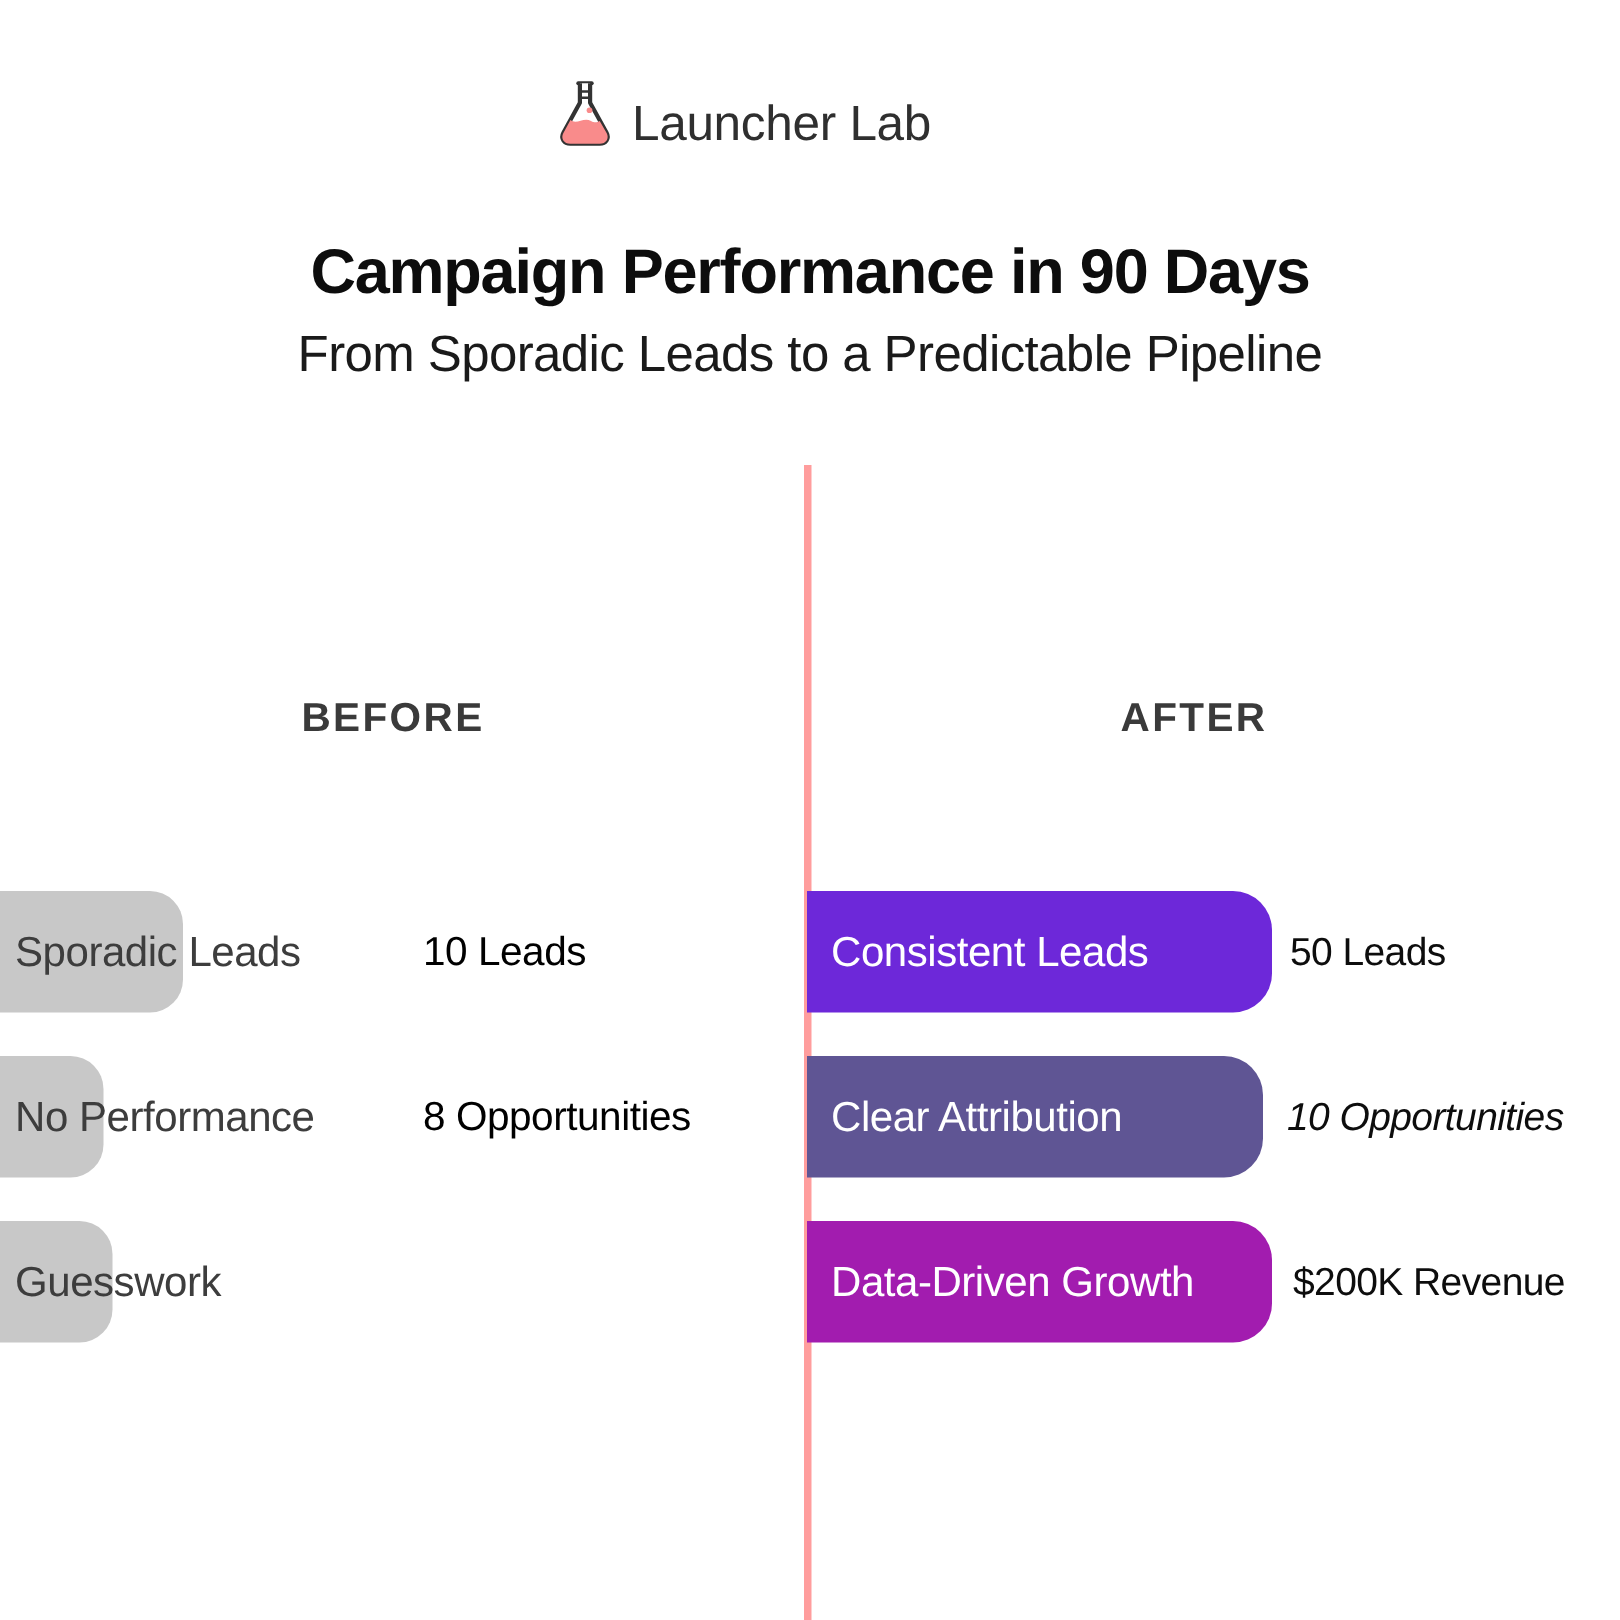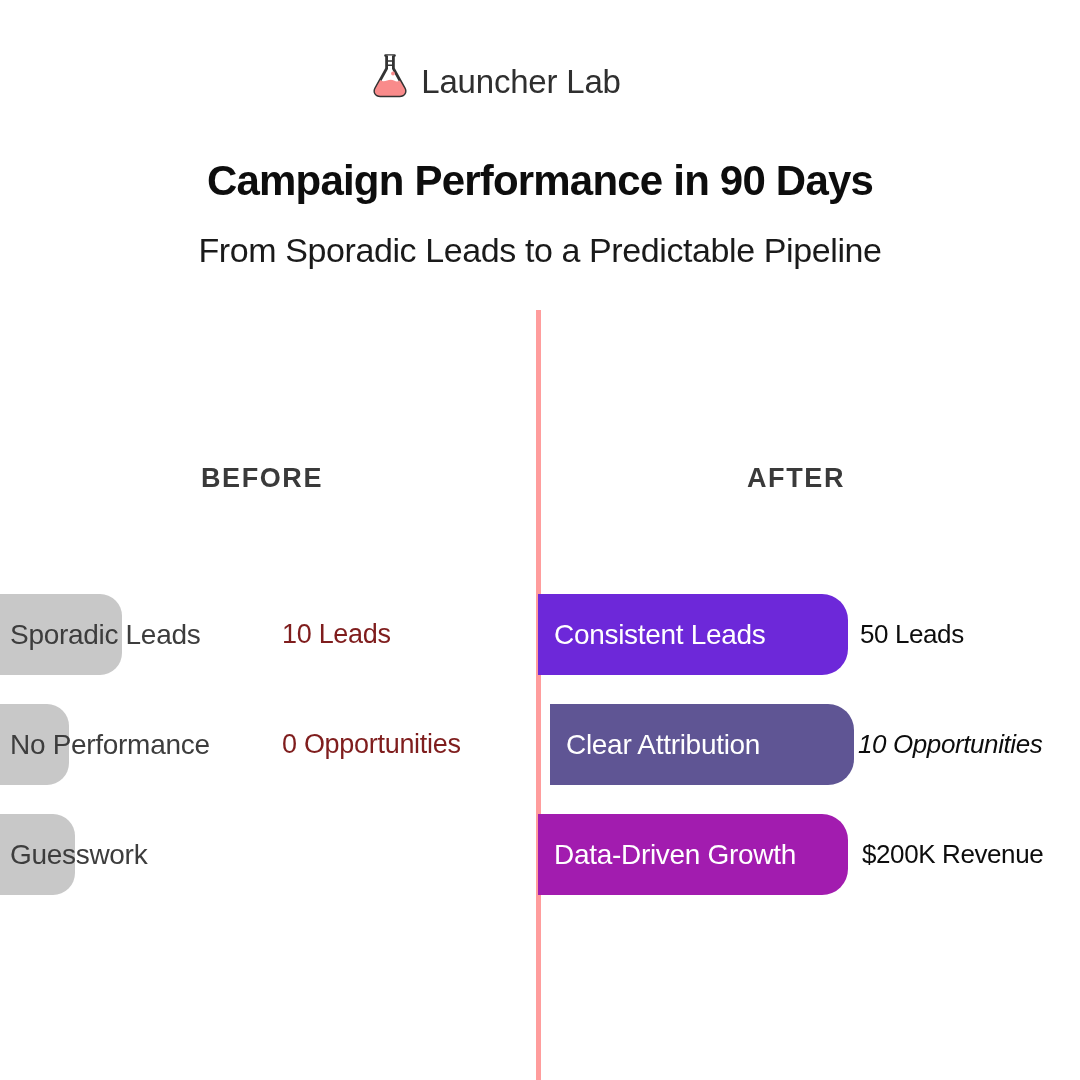--- a/index.html
+++ b/index.html
@@ -51,21 +51,21 @@
     text-align: center;
   }
   .headline-title {
     font-size: 42px;
     font-weight: 700;
     letter-spacing: -0.8px;
     color: #0d0d0d;
     line-height: 1.18;
   }
   .headline-subtitle {
-    margin-top: 24px;
+    margin-top: 10px;
     font-size: 34px;
     font-weight: 400;
     letter-spacing: -0.4px;
     color: #1a1a1a;
     line-height: 1.2;
   }
 
   
   .divider {
     position: absolute;
@@ -126,21 +126,21 @@
   .before-value {
     position: absolute;
     left: 282px;
     top: 0;
     height: 81px;
     display: flex;
     align-items: center;
     font-size: 27px;
     font-weight: 400;
     letter-spacing: -0.3px;
-    color: #7f1d1d;
+    color: #000000;
     white-space: nowrap;
   }
 
   
   .after-bar {
     position: absolute;
     left: 538px;
     top: 0;
     height: 81px;
     background: #5f5594;
@@ -204,22 +204,22 @@
     <div class="before-value">10 Leads</div>
     <div class="after-bar" style="width: 310px; background: #6d28d9;">
       <span class="after-label">Consistent Leads</span>
     </div>
     <div class="after-value" style="left: 860px;">50 Leads</div>
   </div>
 
   <div class="row">
     <div class="before-bar" style="width: 99px; background: rgb(200, 200, 200);"></div>
     <div class="before-label">No Performance</div>
-    <div class="before-value">0 Opportunities</div>
-    <div class="after-bar" style="width: 304px; background: rgb(95, 85, 148); margin-left: 12px;">
+    <div class="before-value">8 Opportunities</div>
+    <div class="after-bar" style="width: 304px; background: rgb(95, 85, 148);">
       <span class="after-label">Clear Attribution</span>
     </div>
     <div class="after-value" style="left: 858px; font-style: italic;">10 Opportunities</div>
   </div>
 
   <div class="row">
     <div class="before-bar" style="width: 105px; background: rgb(200, 200, 200);"></div>
     <div class="before-label">Guesswork</div>
     <div class="after-bar" style="width: 310px; background: #a21caf;">
       <span class="after-label">Data-Driven Growth</span>

